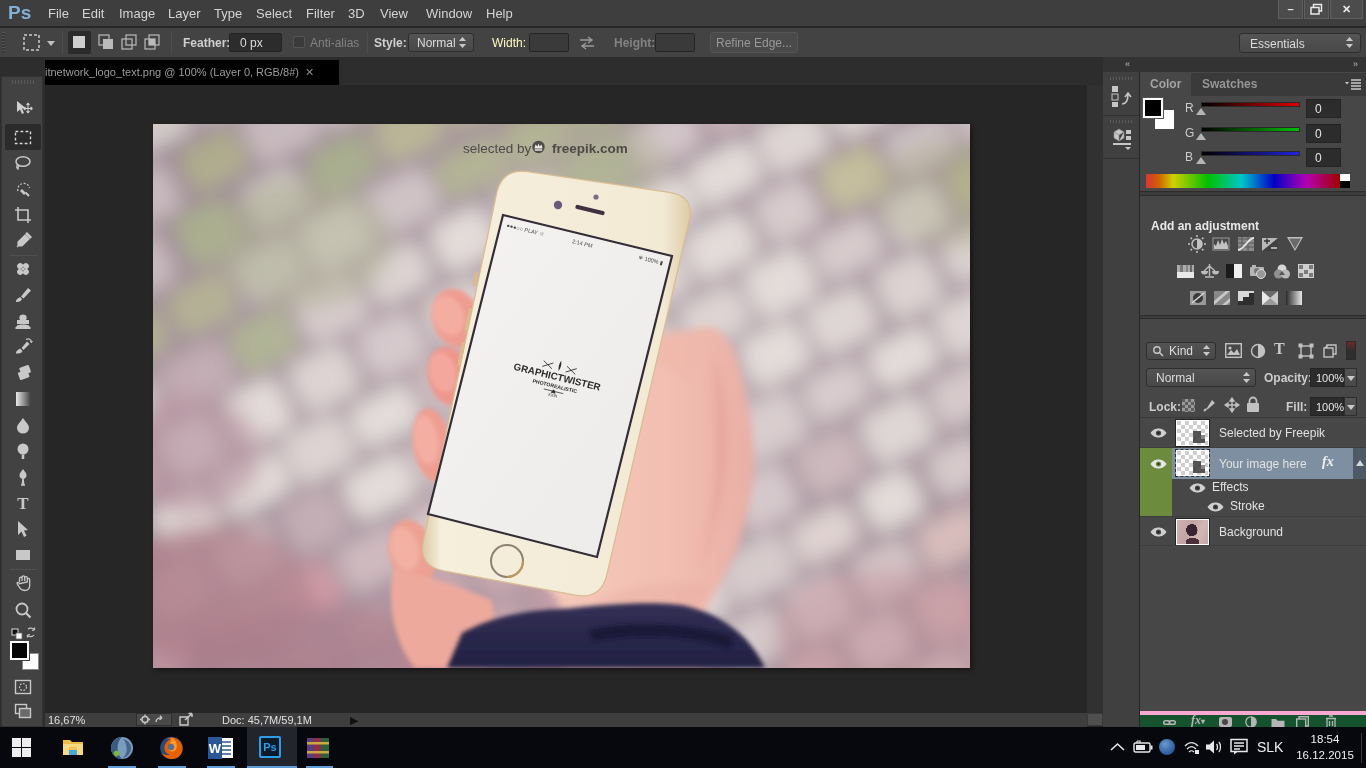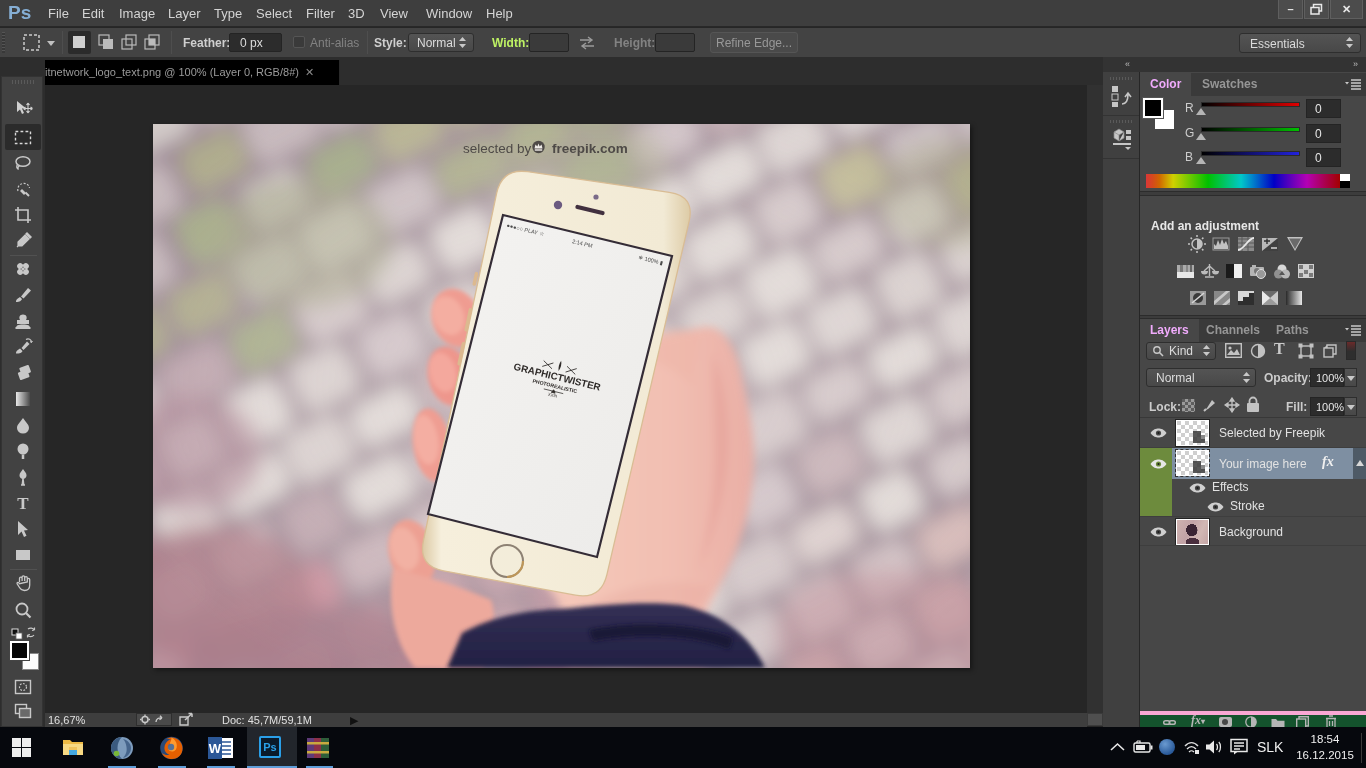--- a/index.html
+++ b/index.html
@@ -29,21 +29,21 @@
 #vscroll{left:1087px;top:85px;width:16px;height:628px;background:#313131;}
 #photo{left:153px;top:124px;width:817px;height:544px;overflow:hidden;box-shadow:2px 2px 5px rgba(0,0,0,0.45);}
 
 #statusbar{left:45px;top:713px;width:1042px;height:14px;background:#3e3e3e;color:#e0e0e0;font-size:11px;}
 
 #dockhead{left:1103px;top:57px;width:263px;height:15px;background:#333333;color:#aaa;}
 #minidock{left:1103px;top:72px;width:36px;height:655px;background:#404040;}
 #panels{left:1140px;top:72px;width:226px;height:655px;background:#474747;}
 .ptabs{left:0;width:226px;height:23px;background:#3a3a3a;}
 .ptab{top:0px;height:23px;font-size:12px;font-weight:bold;line-height:23px;padding:0 10px;color:#969696;}
-.ptab.on{background:#474747;color:#f0abfc;}
+.ptab.on{background:#474747;color:#a3a3a3;}
 .pmenu{right:5px;top:6px;width:16px;height:11px;}
 .dd{background:linear-gradient(#545454,#484848);border:1px solid #2e2e2e;border-radius:3px;color:#dcdcdc;}
 .nbox{background:#2c2c2c;border:1px solid #242424;color:#e6e6e6;}
 .ifill{fill:#c6c6c6;stroke:none;}
 
 .lrow{left:0;width:210px;color:#e2e2e2;font-size:12px;}
 .eye{width:17px;height:10px;}
 
 #taskbar{left:0;top:727px;width:1366px;height:41px;background:#06080d;color:#fff;}
 .uline{top:39px;height:2px;background:#5e9dd8;}
@@ -101,21 +101,21 @@
     <div class="abs" style="left:183px;top:8px;font-weight:bold;color:#cfcfcf">Feather:</div>
     <div class="obox abs" style="left:229px;top:5px;width:53px;height:19px;padding:2px 0 0 10px">0 px</div>
     <div class="abs" style="left:293px;top:8px;width:12px;height:12px;background:#3a3a3a;border:1px solid #555;border-radius:2px"></div>
     <div class="abs" style="left:310px;top:8px;color:#828282">Anti-alias</div>
     <div class="vsep abs" style="left:367px"></div>
     <div class="abs" style="left:374px;top:8px;font-weight:bold;color:#cfcfcf">Style:</div>
     <div class="dd abs" style="left:408px;top:5px;width:66px;height:19px;padding:2px 0 0 8px;font-size:12px">Normal</div>
     <svg class="abs" style="left:458px;top:9px" width="9" height="12">
         <path d="M1 4 L4.5 0 L8 4 Z M1 7 L4.5 11 L8 7 Z" fill="#c8c8c8"></path>
       </svg>
-    <div class="abs" style="left:492px;top:8px;color:#bef264;font-weight:bold">Width:</div>
+    <div class="abs" style="left:492px;top:8px;color:#fef9c3;font-weight:normal">Width:</div>
     <div class="obox abs" style="left:529px;top:5px;width:40px;height:19px;background:#3a3a3a"></div>
     <svg class="abs" style="left:578px;top:7px" width="18" height="16">
         <path d="M2 5 H13 M10 2 L14 5 L10 8 M16 11 H5 M8 8 L4 11 L8 14" stroke="#9a9a9a" stroke-width="1.4" fill="none"></path>
       </svg>
     <div class="abs" style="left:614px;top:8px;color:#828282;font-weight:bold">Height:</div>
     <div class="obox abs" style="left:655px;top:5px;width:40px;height:19px;background:#3a3a3a"></div>
     <div class="obtn abs" style="left:710px;top:4px;width:88px;height:21px;line-height:20px;font-size:12px">Refine Edge...</div>
     <div class="dd abs" style="left:1239px;top:5px;width:122px;height:20px;padding:3px 0 0 10px;font-size:12px">Essentials</div>
     <svg class="abs" style="left:1345px;top:9px" width="9" height="12">
         <path d="M1 4 L4.5 0 L8 4 Z M1 7 L4.5 11 L8 7 Z" fill="#c8c8c8"></path>
@@ -683,29 +683,20 @@
         </g>
       <defs>
           <linearGradient id="gmap" x1="0" y1="0" x2="1" y2="0">
             <stop offset="0" stop-color="#2a2a2a"></stop>
             <stop offset="1" stop-color="#e8e8e8"></stop>
           </linearGradient>
         </defs>
     </svg>
     <div class="abs" style="left:0;top:243px;width:226px;height:4px;background:#3c3c3c;border-top:1px solid #2c2c2c;border-bottom:1px solid #2c2c2c"></div>
 
-    <div class="ptabs abs" style="top:247px">
-      <div class="ptab on abs" style="left:0px">Layers</div>
-      <div class="ptab abs" style="left:56px">Channels</div>
-      <div class="ptab abs" style="left:126px">Paths</div>
-      <svg class="pmenu abs" width="16" height="11">
-          <path d="M0 3 L4 3 L2 5.5 Z" fill="#c8c8c8"></path>
-          <path d="M6 1 H16 M6 4 H16 M6 7 H16 M6 10 H16" stroke="#c8c8c8" stroke-width="1.3"></path>
-        </svg>
-    </div>
     <div class="dd abs" style="left:6px;top:270px;width:70px;height:18px;font-size:12px;padding:1px 0 0 22px">Kind</div>
     <svg class="abs" style="left:12px;top:273px" width="12" height="12">
         <circle cx="5" cy="5" r="3.2" fill="none" stroke="#c8c8c8" stroke-width="1.4"></circle>
         <path d="M7.5 7.5 L11 11" stroke="#c8c8c8" stroke-width="1.6"></path>
       </svg>
     <svg class="abs" style="left:62px;top:273px" width="9" height="12">
         <path d="M1 4 L4.5 0 L8 4 Z M1 7 L4.5 11 L8 7 Z" fill="#c8c8c8"></path>
       </svg>
     <svg class="abs" style="left:85px;top:271px" width="17" height="15">
         <rect x="0.7" y="0.7" width="15.6" height="13.6" fill="none" stroke="#c2c2c2" stroke-width="1.4"></rect>

